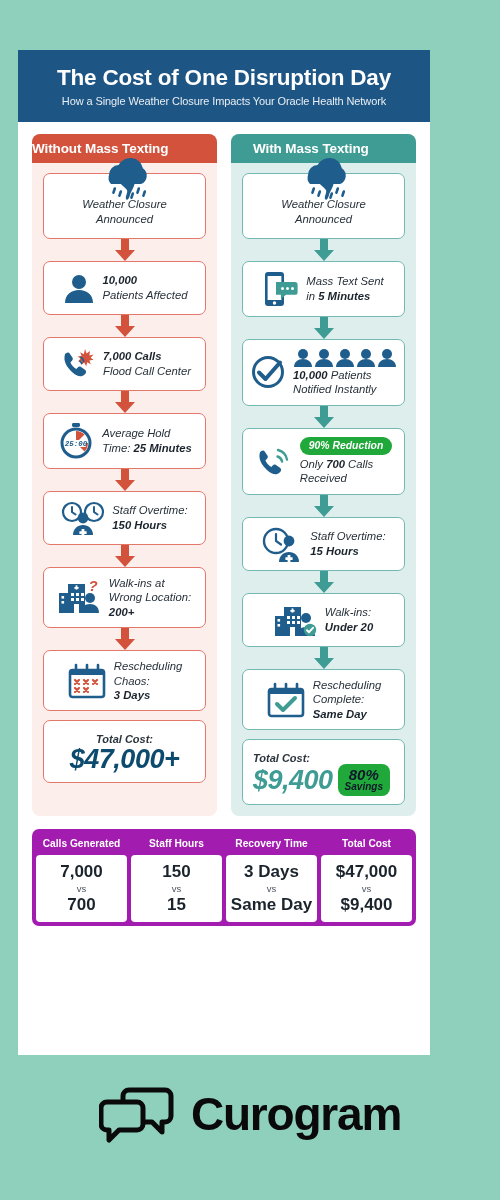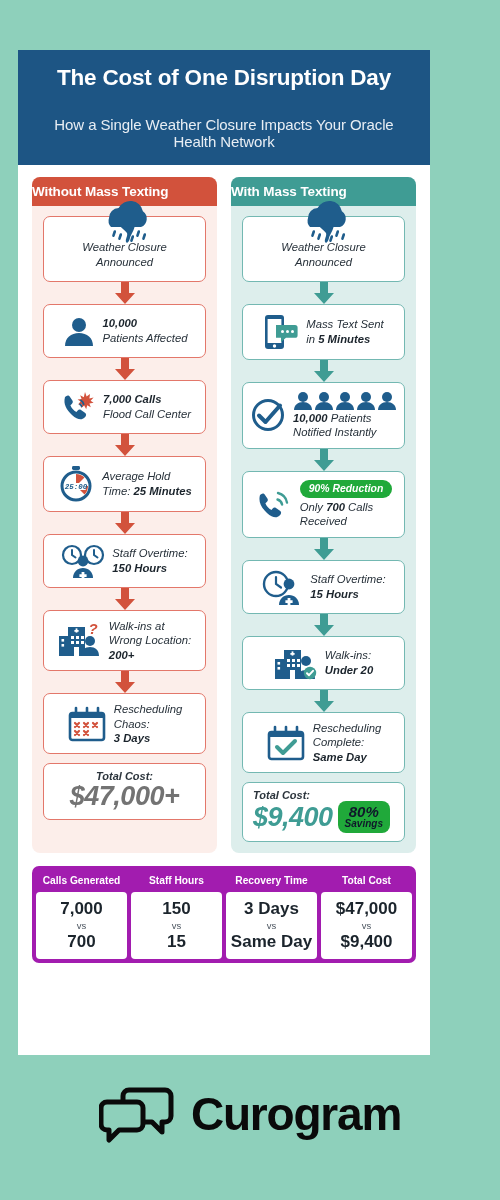--- a/index.html
+++ b/index.html
@@ -26,38 +26,38 @@
   }
   .header h1 {
     color: #ffffff;
     font-size: 22.5px;
     font-weight: bold;
     letter-spacing: -0.2px;
     line-height: 1.1;
   }
   .header h2 {
     color: #e8eef4;
-    font-size: 15px;
+    font-size: 11px;
     font-weight: normal;
-    margin-top: 25px;
+    margin-top: 4px;
     letter-spacing: -0.1px;
   }
 
   
   .columns { display: flex; gap: 14px; padding: 12px 14px 0; }
   .col { width: 209px; border-radius: 8px; overflow: hidden; position: relative; }
   .col.left  { background: #fceeea; }
   .col.right { background: #ddeeec; }
 
   .col-title {
     color: #fff; font-size: 13.5px;
     font-weight: bold; padding: 7px 0 7px; letter-spacing: -0.1px;
   }
   .left  .col-title { background: #d2523c; }
-  .right .col-title { background: #3f9c94; }
+  .right .col-title { background: #3f9c94; padding-left: 22px; }
 
   .steps { padding: 10px 11px 11px; display: flex; flex-direction: column; font-style: italic; }
 
   .step {
     position: relative;
     background: #ffffff;
     border-radius: 7px;
     border: 1.6px solid #e3776a;
     padding: 8px 8px;
     min-height: 54px;
@@ -70,25 +70,25 @@
   .step .txt b { font-weight: bold; color: #1b242c; }
   .step .ico { flex: 0 0 auto; display: flex; align-items: center; justify-content: center; }
 
   
   .arrow { height: 22px; display: flex; align-items: center; justify-content: center; }
   .arrow svg { display: block; }
 
   
   .total {
     background: #fff; border-radius: 7px; border: 1.6px solid #e3776a;
-    padding: 6px 8px 8px; text-align: center;
+    padding: 12px 8px 8px; text-align: center;
   }
   .right .total { border-color: #73b8b2; }
   .total .lab { font-size: 11px; font-weight: bold; color: #2b3views; color:#2b343c; }
-  .total .amt { font-size: 27px; font-weight: bold; color: #737373; letter-spacing: -0.5px; line-height: 1.05; }
+  .total .amt { font-size: 27px; font-weight: bold; color: #0c4a6e; letter-spacing: -0.5px; line-height: 1.05; }
   .right .total .amt { color: #3f9c94; }
   .total-row { display: flex; align-items: center; justify-content: center; gap: 5px; }
   .savings {
     background: #20a93a; color: #0f172a; border-radius: 8px;
     padding: 3px 7px 4px; text-align: center; line-height: 1.0;
   }
   .savings .p { font-size: 15px; font-weight: bold; }
   .savings .s { font-size: 10px; font-weight: bold; }
 
   .badge-green {

